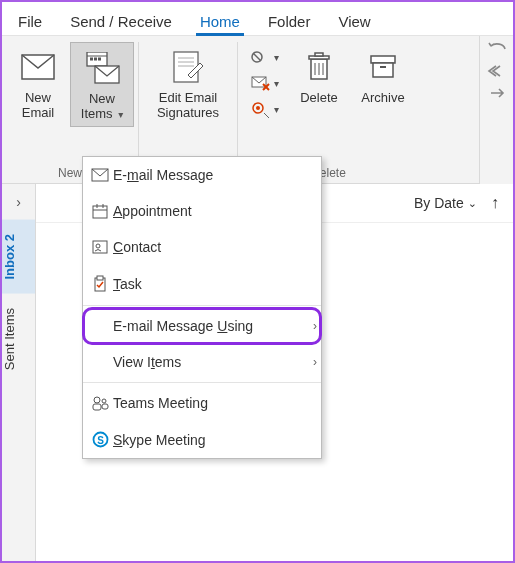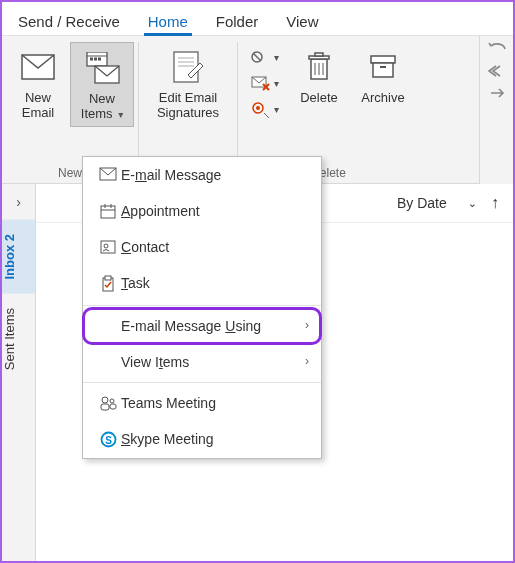--- a/index.html
+++ b/index.html
@@ -180,41 +180,42 @@
     justify-content: flex-end;
     align-items: center;
     gap: 14px;
     padding: 10px 14px;
     border-bottom: 1px solid #eee;
     color: #333;
   }
   .listhead .sortbtn {
     display: flex;
     align-items: center;
-    gap: 21px;
+    gap: 4px;
     cursor: pointer;
   }
   .listbody {
     flex: 1;
     background: #fff;
   }
   
   .dropdown {
     position: absolute;
     left: 80px;
     top: 154px;
     width: 240px;
     background: #fff;
     border: 1px solid #bcbcbc;
     box-shadow: 3px 3px 6px rgba(0,0,0,0.2);
     z-index: 10;
   }
   .mitem {
     display: flex;
-    padding: 10px 12px;
+    align-items: center;
+    padding: 10px 4px;
     cursor: pointer;
     position: relative;
   }
   .mitem .micon {
     width: 26px;
     display: flex;
     justify-content: center;
   }
   .mitem .mlabel {
     flex: 1;
@@ -234,20 +235,21 @@
     background: #e3e3e3;
     margin: 2px 0;
   }
   u.mn { text-decoration: underline; }
   svg { display: block; }
 </style>
 </head>
 <body>
 
 <div class="tabs">
+  <div class="tab">File</div>
   <div class="tab">Send / Receive</div>
   <div class="tab active">Home</div>
   <div class="tab">Folder</div>
   <div class="tab">View</div>
 </div>
 
 <div class="ribbon">
 
   <div class="rgroup">
     <div class="gbody">

